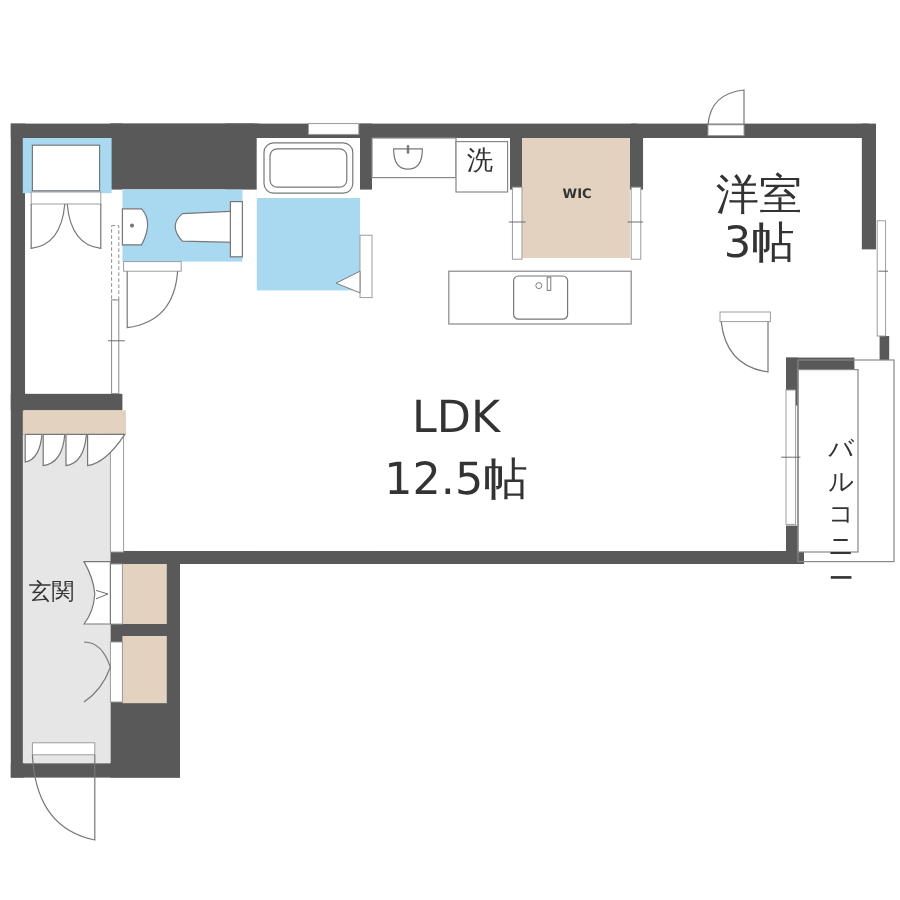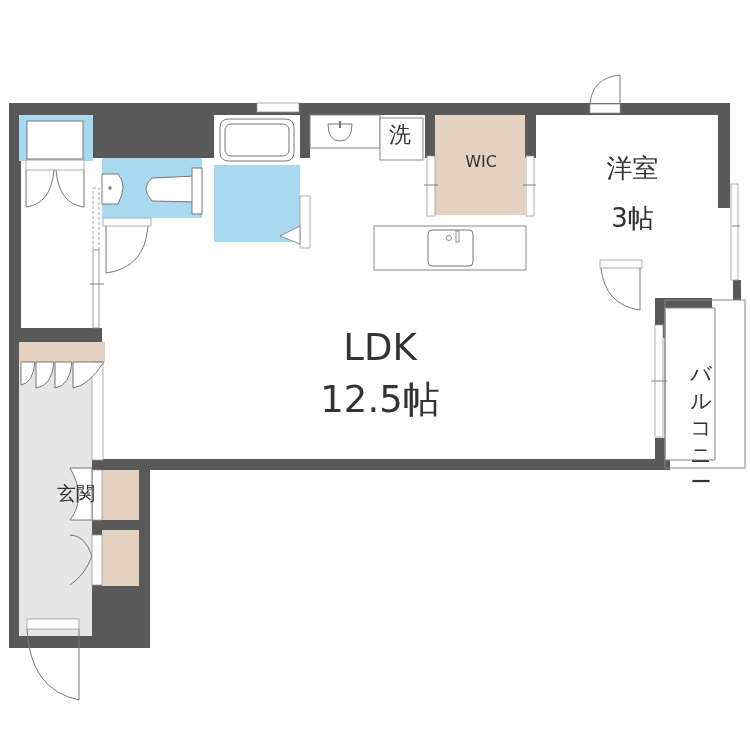--- a/index.html
+++ b/index.html
@@ -1,23 +1,23 @@
 <!DOCTYPE html>
 <html><head>
 <meta charset="utf-8">
 <style>
   html,body{margin:0;padding:0;background:#ffffff;}
   body{width:750px;height:750px;overflow:hidden;position:relative;font-family:"DejaVu Sans","Liberation Sans",sans-serif;}
   #plan{position:absolute;left:0;top:0;width:750px;height:750px;}
   .lbl{position:absolute;color:#333333;text-align:center;white-space:pre-line;font-family:"DejaVu Sans","Liberation Sans",sans-serif;}
   #lbl-ldk{left:290px;top:322px;width:180px;font-size:37px;line-height:52px;}
-  #lbl-yoshitsu{left:565px;top:143px;width:135px;font-size:26px;line-height:50px;}
-  #lbl-wic{left:437px;top:151px;width:88px;font-size:16px;line-height:22px;color:#333;}
+  #lbl-yoshitsu{left:565px;top:143px;width:135px;font-size:36px;line-height:40px;}
+  #lbl-wic{left:437px;top:151px;width:88px;font-size:11px;line-height:22px;color:#333;font-weight:bold;}
   #lbl-sentaku{left:379px;top:120px;width:42px;font-size:22px;line-height:30px;}
-  #lbl-genkan{left:24px;top:480px;width:70px;font-size:19px;line-height:26px;text-align:center;margin-left:17px;}
+  #lbl-genkan{left:24px;top:480px;width:70px;font-size:19px;line-height:26px;text-align:left;}
   #lbl-balcony{left:688px;top:318px;width:26px;font-size:21px;line-height:27px;word-break:break-all;margin-top:43px;}
 </style>
 </head>
 <body>
 
 <svg id="plan" viewBox="0 0 750 750" xmlns="http://www.w3.org/2000/svg">
 
   <g fill="#595959">
 
     <rect x="9" y="103" width="522" height="12"></rect>

